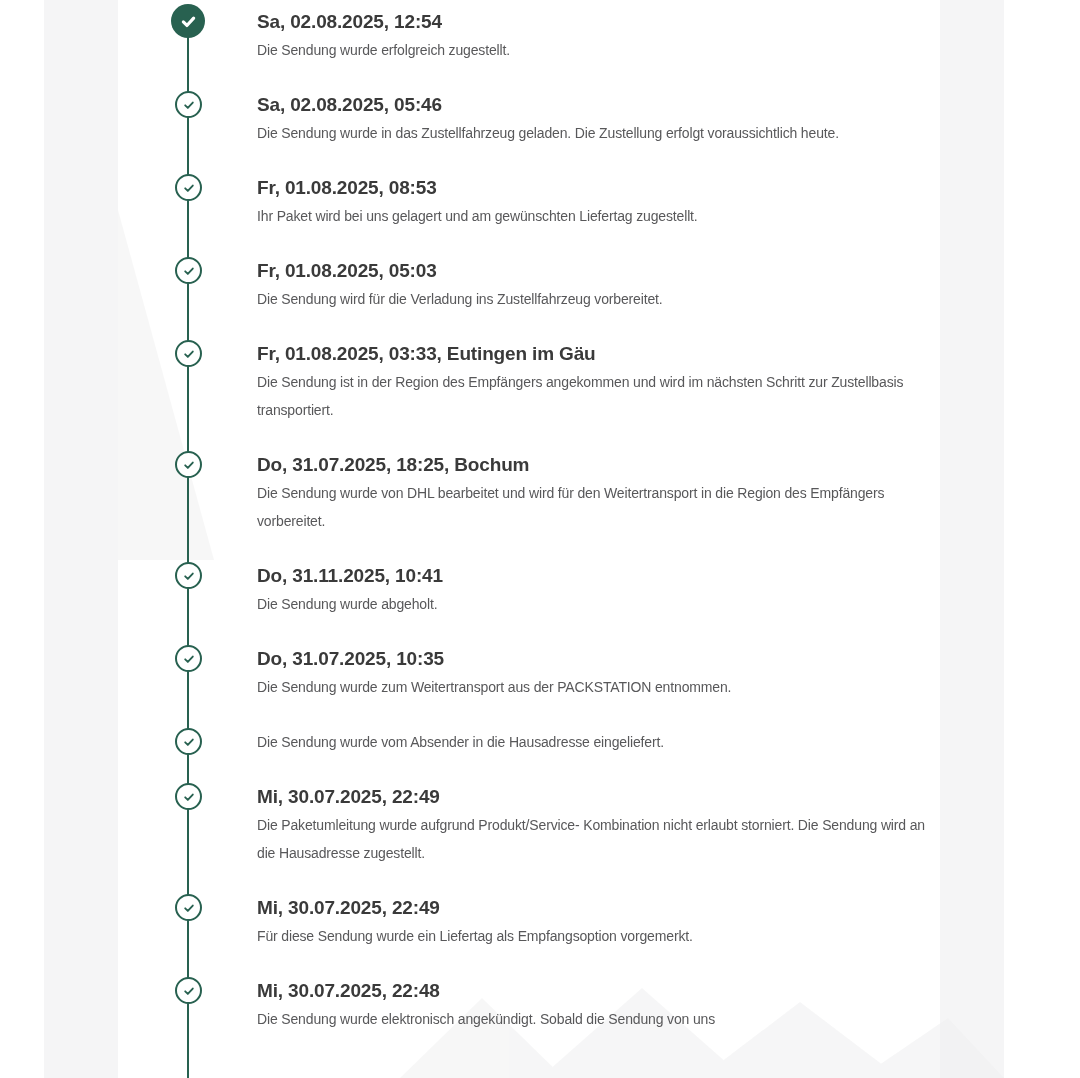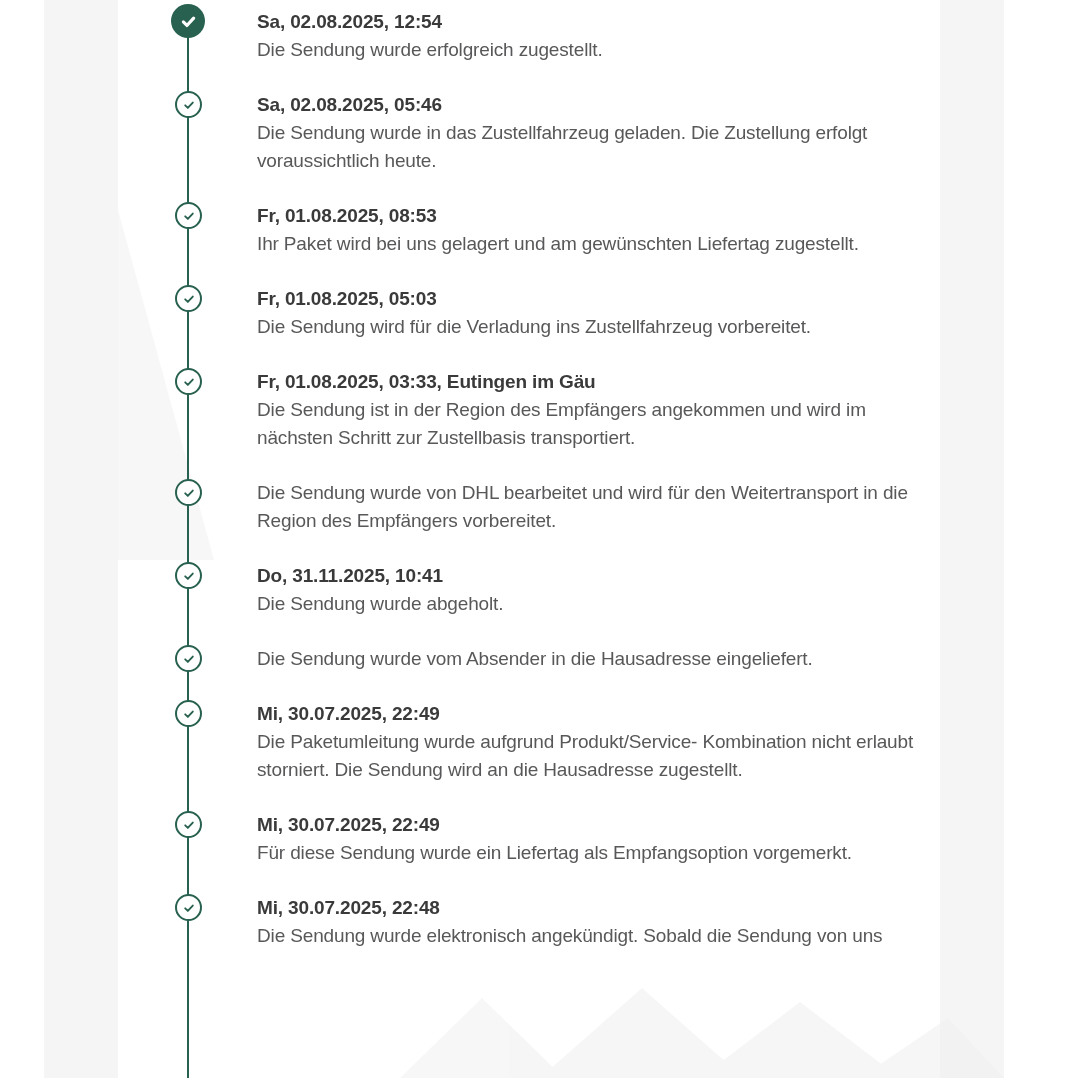--- a/index.html
+++ b/index.html
@@ -43,21 +43,21 @@
     border: none; background: #286150; color: #ffffff;
   }
   .event.current .circle svg { width: 19px; height: 19px; }
   .event.current .circle .check-path { stroke-width: 4; }
 
   .event-date {
     font-size: 19px; line-height: 28px; font-weight: bold;
     color: #3a3a3a; letter-spacing: -0.15px;
   }
   .event-desc {
-    font-size: 19px; line-height: 28px;
+    font-size: 14px; line-height: 28px;
     color: #58585a; letter-spacing: -0.15px;
     max-width: 672px;
   }
 </style>
 </head>
 <body>
 
 <div class="page">
 
   <div class="bg-band left"></div>
@@ -125,33 +125,43 @@
     <div class="event-date">Fr, 01.08.2025, 03:33, Eutingen im Gäu</div>
     <div class="event-desc">Die Sendung ist in der Region des Empfängers angekommen und wird im nächsten Schritt zur Zustellbasis transportiert.</div>
   </div>
 
   <div class="event">
     <span class="circle">
       <svg viewBox="0 0 24 24" aria-hidden="true">
         <path class="check-path" d="M5.5 12.6 L10 17 L18.5 7.8"></path>
       </svg>
     </span>
+    <div class="event-date">Do, 31.07.2025, 18:25, Bochum</div>
     <div class="event-desc">Die Sendung wurde von DHL bearbeitet und wird für den Weitertransport in die Region des Empfängers vorbereitet.</div>
   </div>
 
   <div class="event">
     <span class="circle">
       <svg viewBox="0 0 24 24" aria-hidden="true">
         <path class="check-path" d="M5.5 12.6 L10 17 L18.5 7.8"></path>
       </svg>
     </span>
     <div class="event-date">Do, 31.11.2025, 10:41</div>
     <div class="event-desc">Die Sendung wurde abgeholt.</div>
   </div>
 
+  <div class="event">
+    <span class="circle">
+      <svg viewBox="0 0 24 24" aria-hidden="true">
+        <path class="check-path" d="M5.5 12.6 L10 17 L18.5 7.8"></path>
+      </svg>
+    </span>
+    <div class="event-date">Do, 31.07.2025, 10:35</div>
+    <div class="event-desc">Die Sendung wurde zum Weitertransport aus der PACKSTATION entnommen.</div>
+  </div>
 
   <div class="event">
     <span class="circle">
       <svg viewBox="0 0 24 24" aria-hidden="true">
         <path class="check-path" d="M5.5 12.6 L10 17 L18.5 7.8"></path>
       </svg>
     </span>
     <div class="event-desc">Die Sendung wurde vom Absender in die Hausadresse eingeliefert.</div>
   </div>
 

